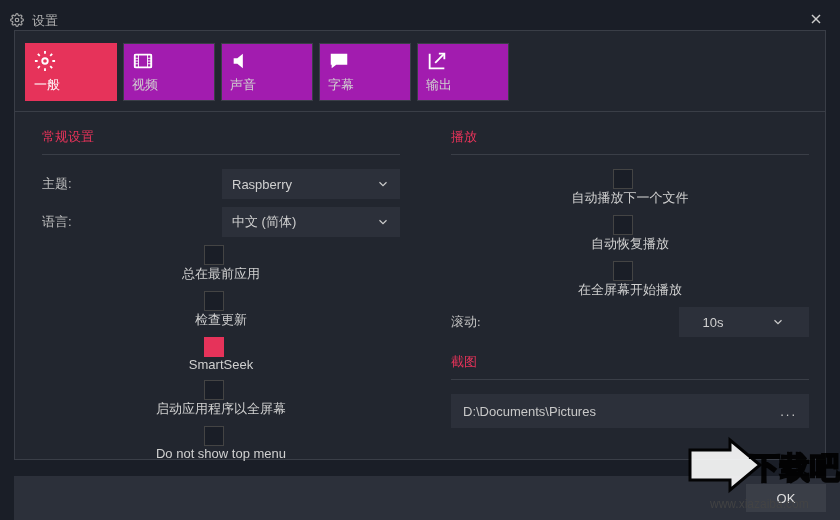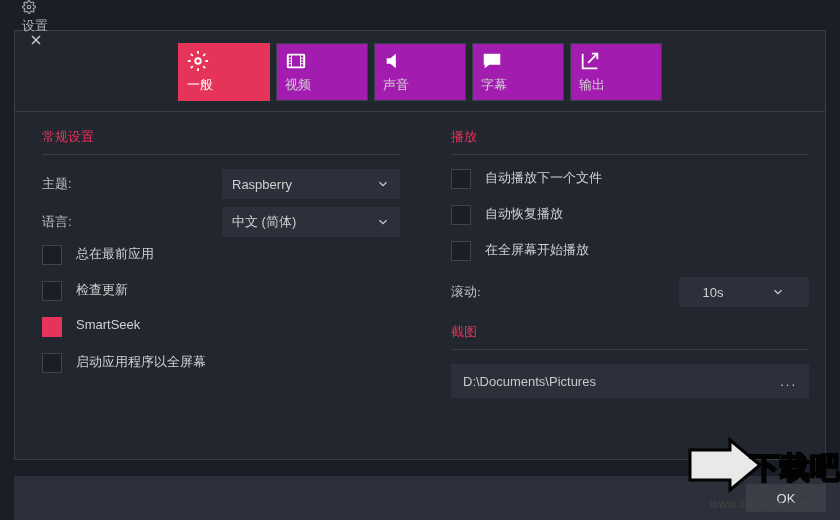--- a/index.html
+++ b/index.html
@@ -8,24 +8,23 @@
   background: #1a1e27;
   font-family: "Microsoft YaHei", Arial, sans-serif;
   font-size: 13px;
   color: #d0d0d0;
   overflow: hidden;
   position: relative;
 }
 .titlebar {
   height: 30px;
   display: flex;
-  align-items: flex-start;
-  padding: 0 22px;
+  align-items: flex-end;
+  padding: 0 10px;
   color: #b0b0b0;
-  flex-direction: column;
 }
 .titlebar .gear-icon { margin-right: 8px; }
 .titlebar .spacer { flex: 1; }
 .close-btn {
   width: 28px; height: 22px;
   display: flex; align-items: center; justify-content: center;
   color: #ccc; cursor: pointer;
 }
 .panel {
   margin: 0 14px 44px 14px;
@@ -33,21 +32,20 @@
   background: #22262f;
   height: 430px;
   display: flex;
   flex-direction: column;
 }
 .tabs {
   display: flex;
   gap: 6px;
   padding: 12px 10px 10px 10px;
   border-bottom: 1px solid #3a3e47;
-  justify-content: center;
 }
 .tab {
   width: 92px; height: 58px;
   border: 1px solid #3a3e47;
   background: #a21caf;
   display: flex;
   flex-direction: column;
   justify-content: flex-end;
   padding: 6px 8px;
   cursor: pointer;
@@ -88,23 +86,24 @@
   border: none;
   display: flex;
   align-items: center;
   justify-content: space-between;
   padding: 0 10px;
   color: #d0d0d0;
   cursor: pointer;
 }
 .checkbox-row {
   display: flex;
-  align-items: flex-start;
+  align-items: center;
   margin-bottom: 8px;
   min-height: 28px;
+  flex-direction: column;
 }
 .checkbox {
   width: 20px; height: 20px;
   border: 1px solid #444;
   background: #1a1e27;
   margin-right: 14px;
   cursor: pointer;
   flex-shrink: 0;
 }
 .checkbox.checked { background: #e6335a; border-color: #e6335a; }
@@ -263,20 +262,24 @@
             <span>检查更新</span>
           </div>
           <div class="checkbox-row">
             <div class="checkbox checked"></div>
             <span>SmartSeek</span>
           </div>
           <div class="checkbox-row">
             <div class="checkbox"></div>
             <span>启动应用程序以全屏幕</span>
           </div>
+          <div class="checkbox-row">
+            <div class="checkbox"></div>
+            <span>Do not show top menu</span>
+          </div>
         </div>
     </div>
 
     <div class="col right">
       <div class="section-title">播放</div>
 
       <div id="play-checks">
           <div class="checkbox-row">
             <div class="checkbox"></div>
             <span>自动播放下一个文件</span>

